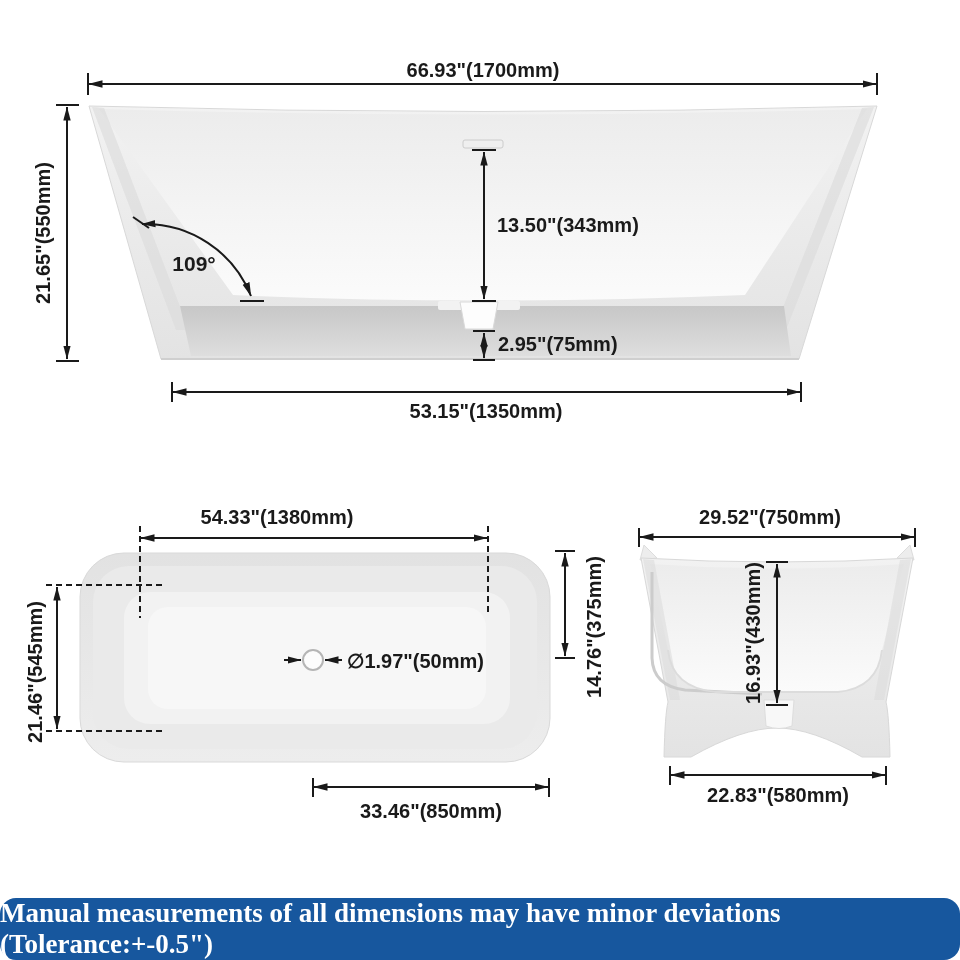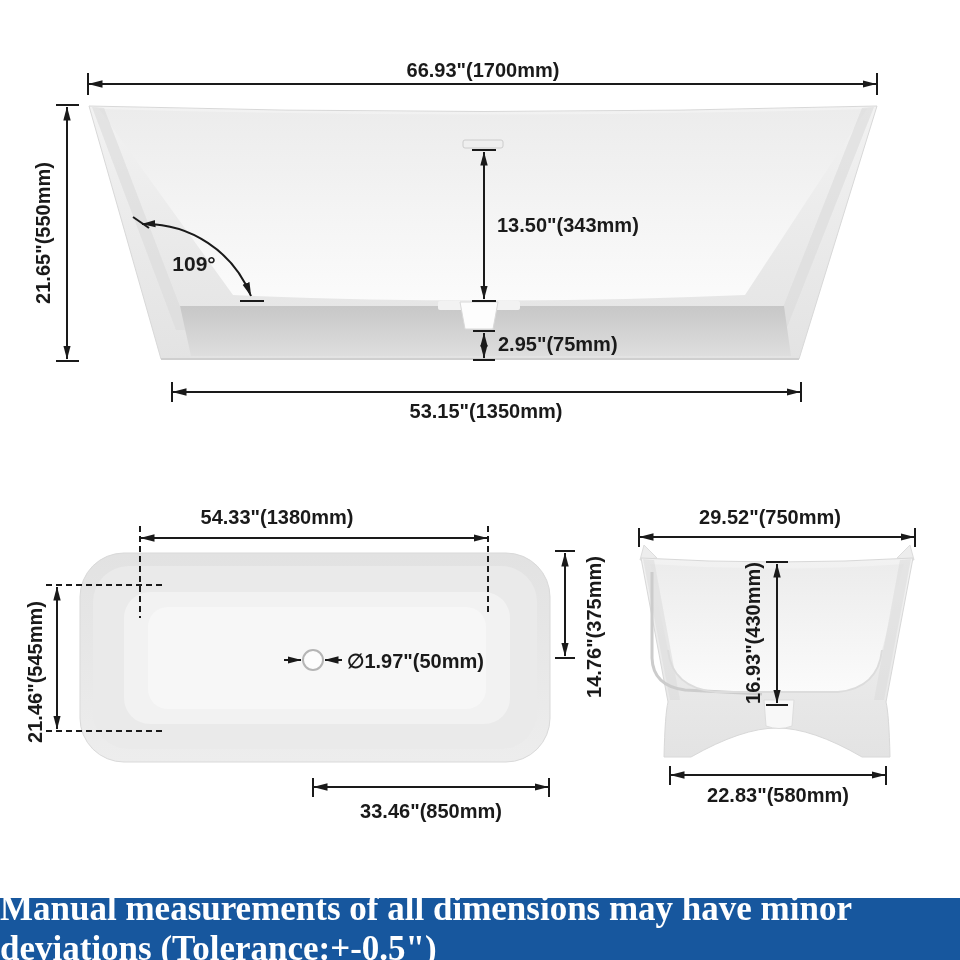--- a/index.html
+++ b/index.html
@@ -2,22 +2,22 @@
 <html><head>
 <meta charset="utf-8">
 <style>
   html,body{margin:0;padding:0;background:#ffffff;}
   .page{position:relative;width:960px;height:960px;background:#ffffff;overflow:hidden;
         font-family:"Liberation Sans", sans-serif;}
   svg text{font-family:"Liberation Sans", sans-serif;font-weight:bold;fill:#1a1a1a;}
   .dim-label{font-size:20px;}
   .angle-label{font-size:21px;}
   .banner{position:absolute;left:0;top:898px;width:960px;height:62px;
-          display:flex;align-items:center;justify-content:center;
-          font-family:"Liberation Serif", serif;font-weight:bold;font-size:35px;}
+          display:flex;align-items:flex-start;justify-content:center;
+          font-family:"Liberation Serif", serif;font-weight:bold;font-size:27px;border-radius:16px;}
 </style>
 </head>
 <body>
 
 <div class="page">
 
 <svg width="960" height="898" viewBox="0 0 960 898">
   <defs>
     <marker id="arr" viewBox="0 0 14 9" refX="13.5" refY="4.5" markerWidth="14" markerHeight="9" orient="auto-start-reverse" markerUnits="userSpaceOnUse">
       <path d="M14,4.5 L0,0.8 L0,8.2 Z" fill="#1a1a1a"></path>

